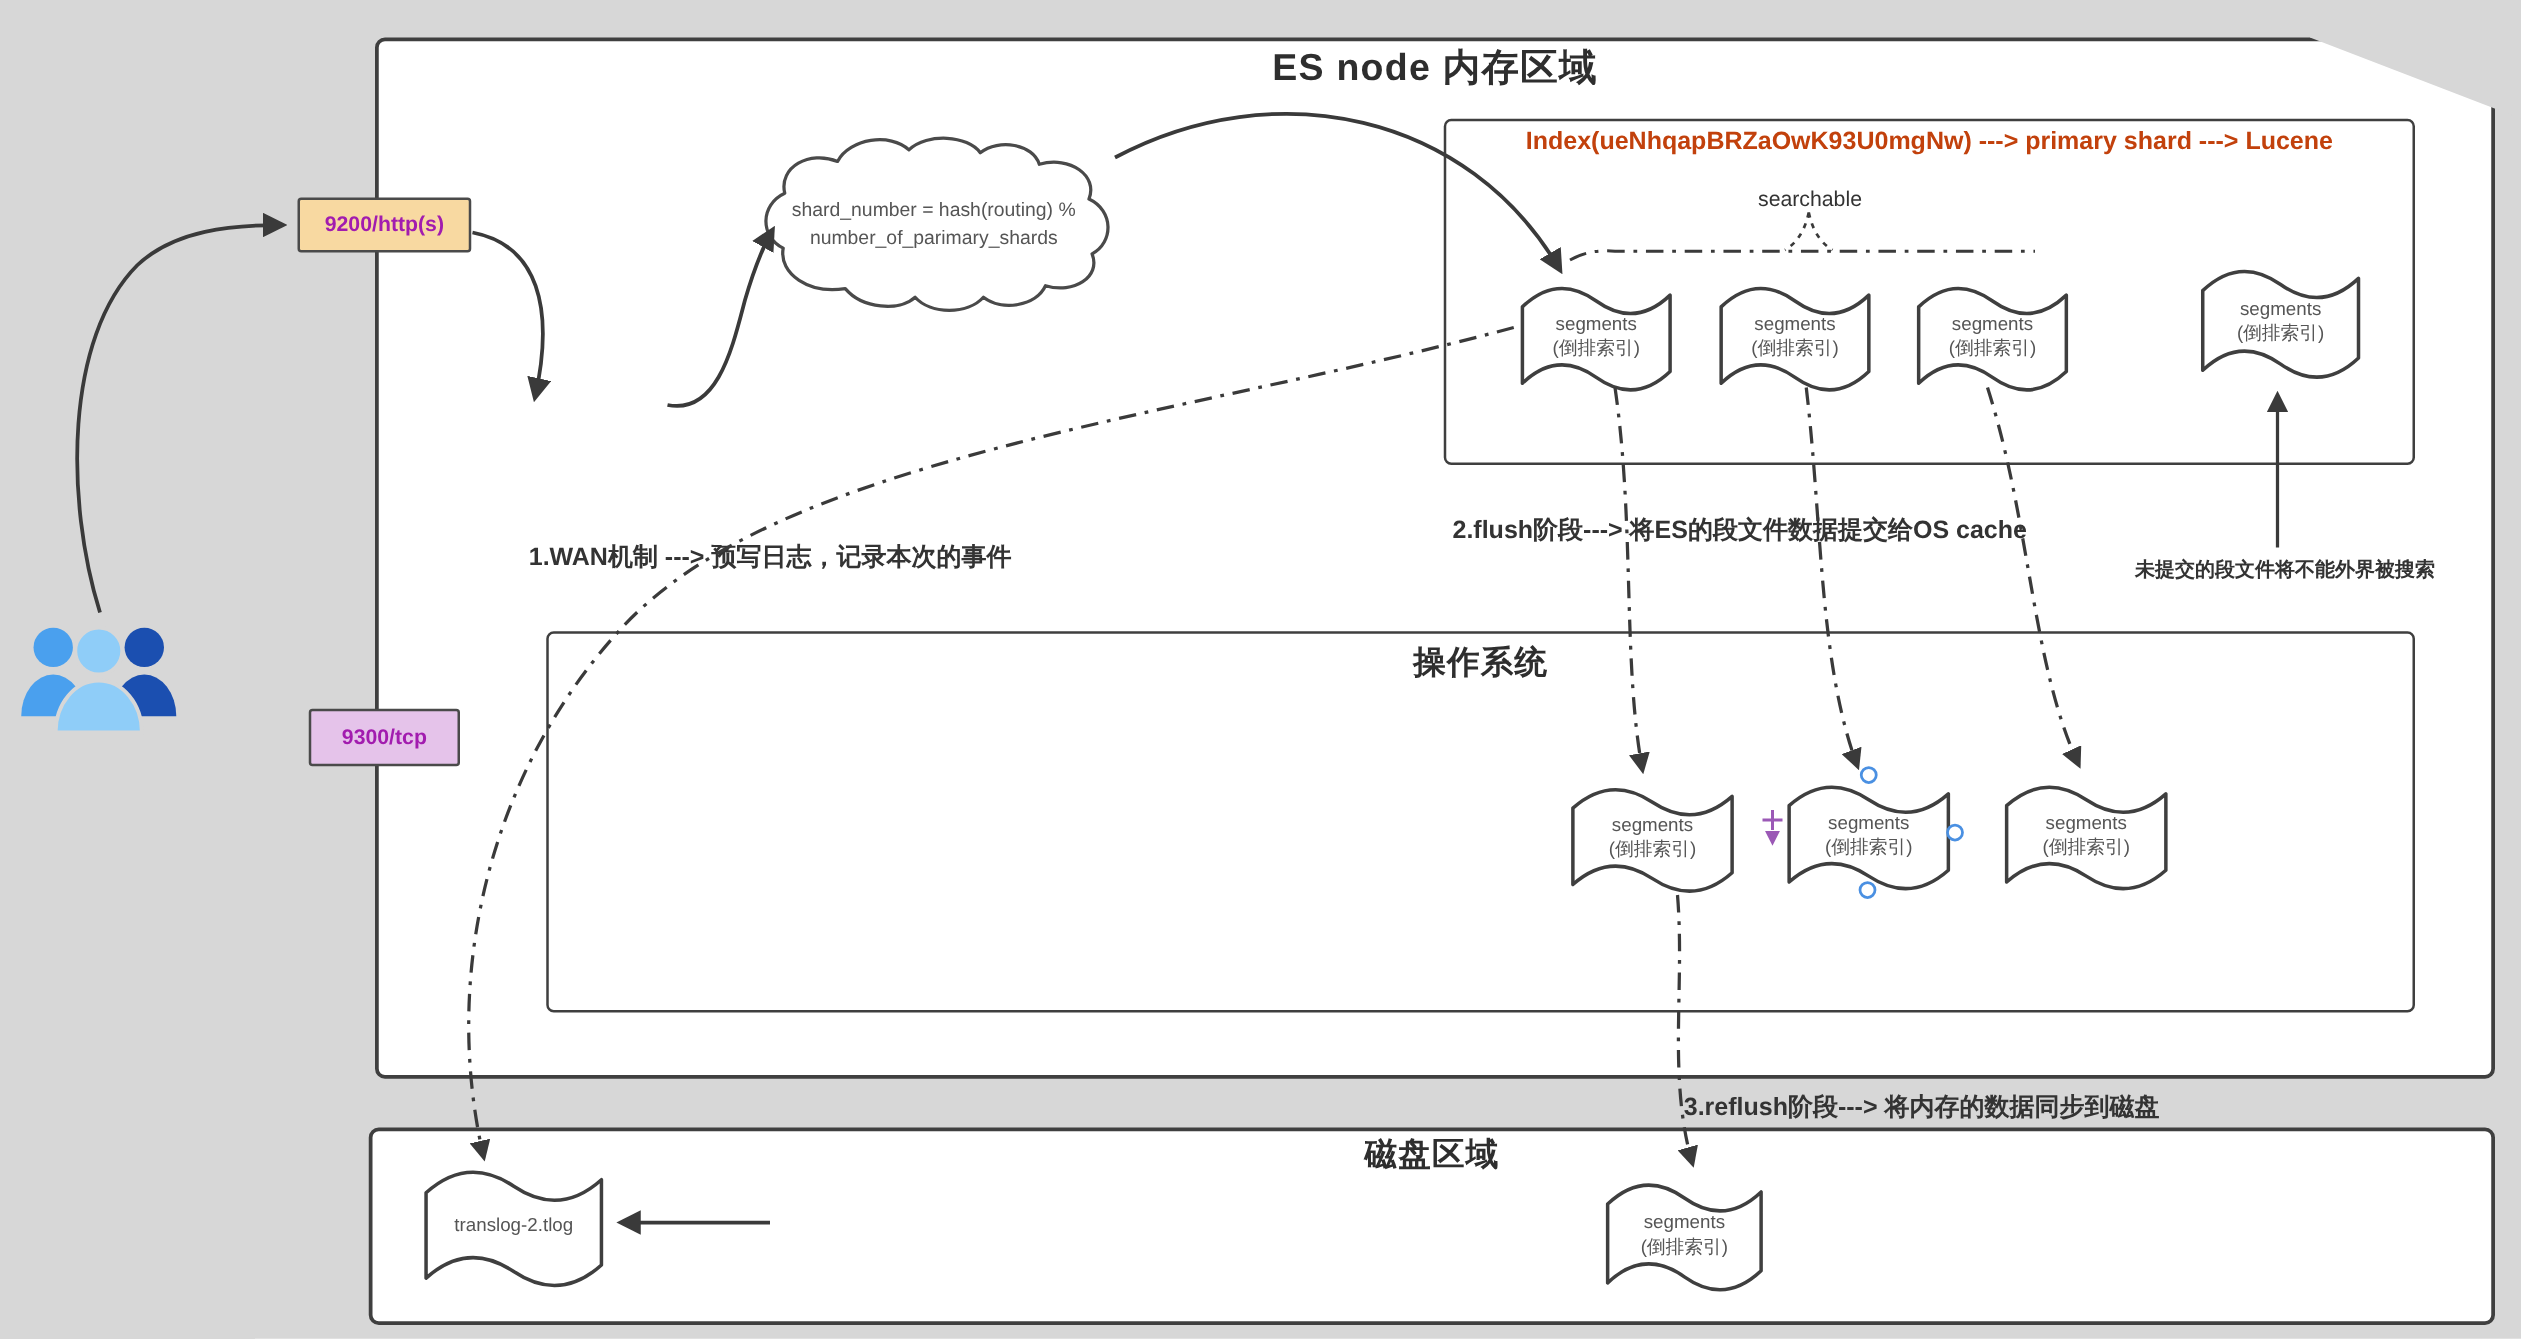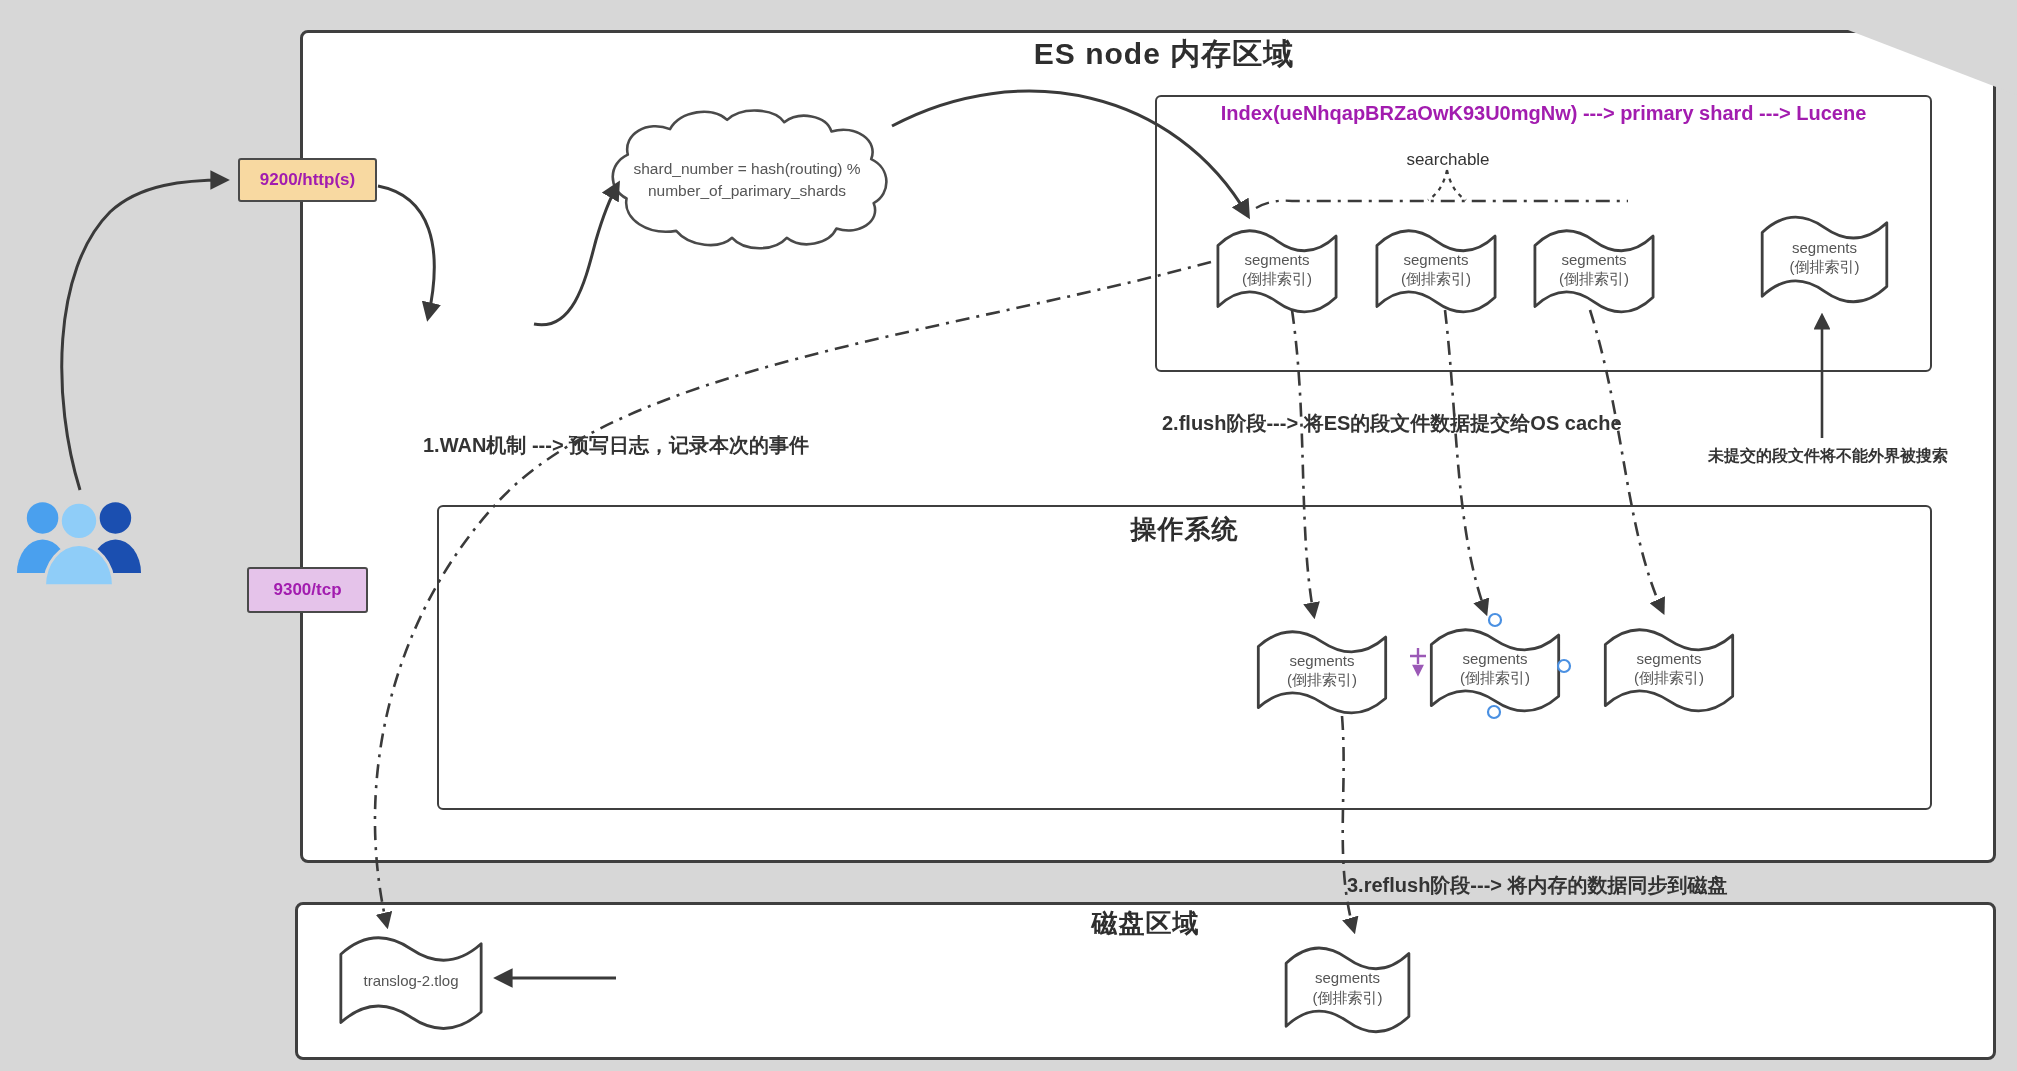--- a/index.html
+++ b/index.html
@@ -22,24 +22,24 @@
 
 <div class="canvas">
 
   <svg width="0" height="0" style="position:absolute" aria-hidden="true">
     <defs>
       <path id="flagShape" d="M 5,25 C 25,5 45,5 65,20 C 85,35 105,35 125,15 L 125,80 C 105,100 85,100 65,85 C 45,70 25,70 5,90 Z" fill="#ffffff" stroke="#3f3f3f" stroke-width="2.8" vector-effect="non-scaling-stroke" stroke-linejoin="round"></path>
     </defs>
   </svg>
 
   <div class="abs region" style="left:300px;top:30px;width:1696px;height:833px;"></div>
-  <div class="abs region-title" style="left:300px;top:34px;width:1696px;font-size:30px;padding-left:16px;">ES node 内存区域</div>
+  <div class="abs region-title" style="left:300px;top:34px;width:1696px;font-size:30px;">ES node 内存区域</div>
 
   <div class="abs subregion" style="left:1155px;top:95px;width:777px;height:277px;"></div>
-  <div class="abs" style="left:1155px;top:102px;width:777px;text-align:center;font-size:20px;font-weight:bold;color:#a21caf;">Index(ueNhqapBRZaOwK93U0mgNw) ---&gt; primary shard ---&gt; Lucene</div>
+  <div class="abs" style="left:1155px;top:102px;width:777px;text-align:center;font-size:20px;font-weight:bold;color:#c2410c;">Index(ueNhqapBRZaOwK93U0mgNw) ---&gt; primary shard ---&gt; Lucene</div>
   <div class="abs" style="left:1378px;top:150px;width:140px;text-align:center;font-size:17px;color:#333;">searchable</div>
 
   <div class="abs subregion" style="left:437px;top:505px;width:1495px;height:305px;"></div>
   <div class="abs region-title" style="left:437px;top:512px;width:1495px;font-size:26px;">操作系统</div>
 
   <div class="abs region" style="left:295px;top:902px;width:1701px;height:158px;"></div>
   <div class="abs region-title" style="left:295px;top:906px;width:1701px;font-size:26px;">磁盘区域</div>
 
   <div class="abs port" style="left:238px;top:158px;width:139px;height:44px;background:#f8d9a1;">
     <span>9200/http(s)</span>

